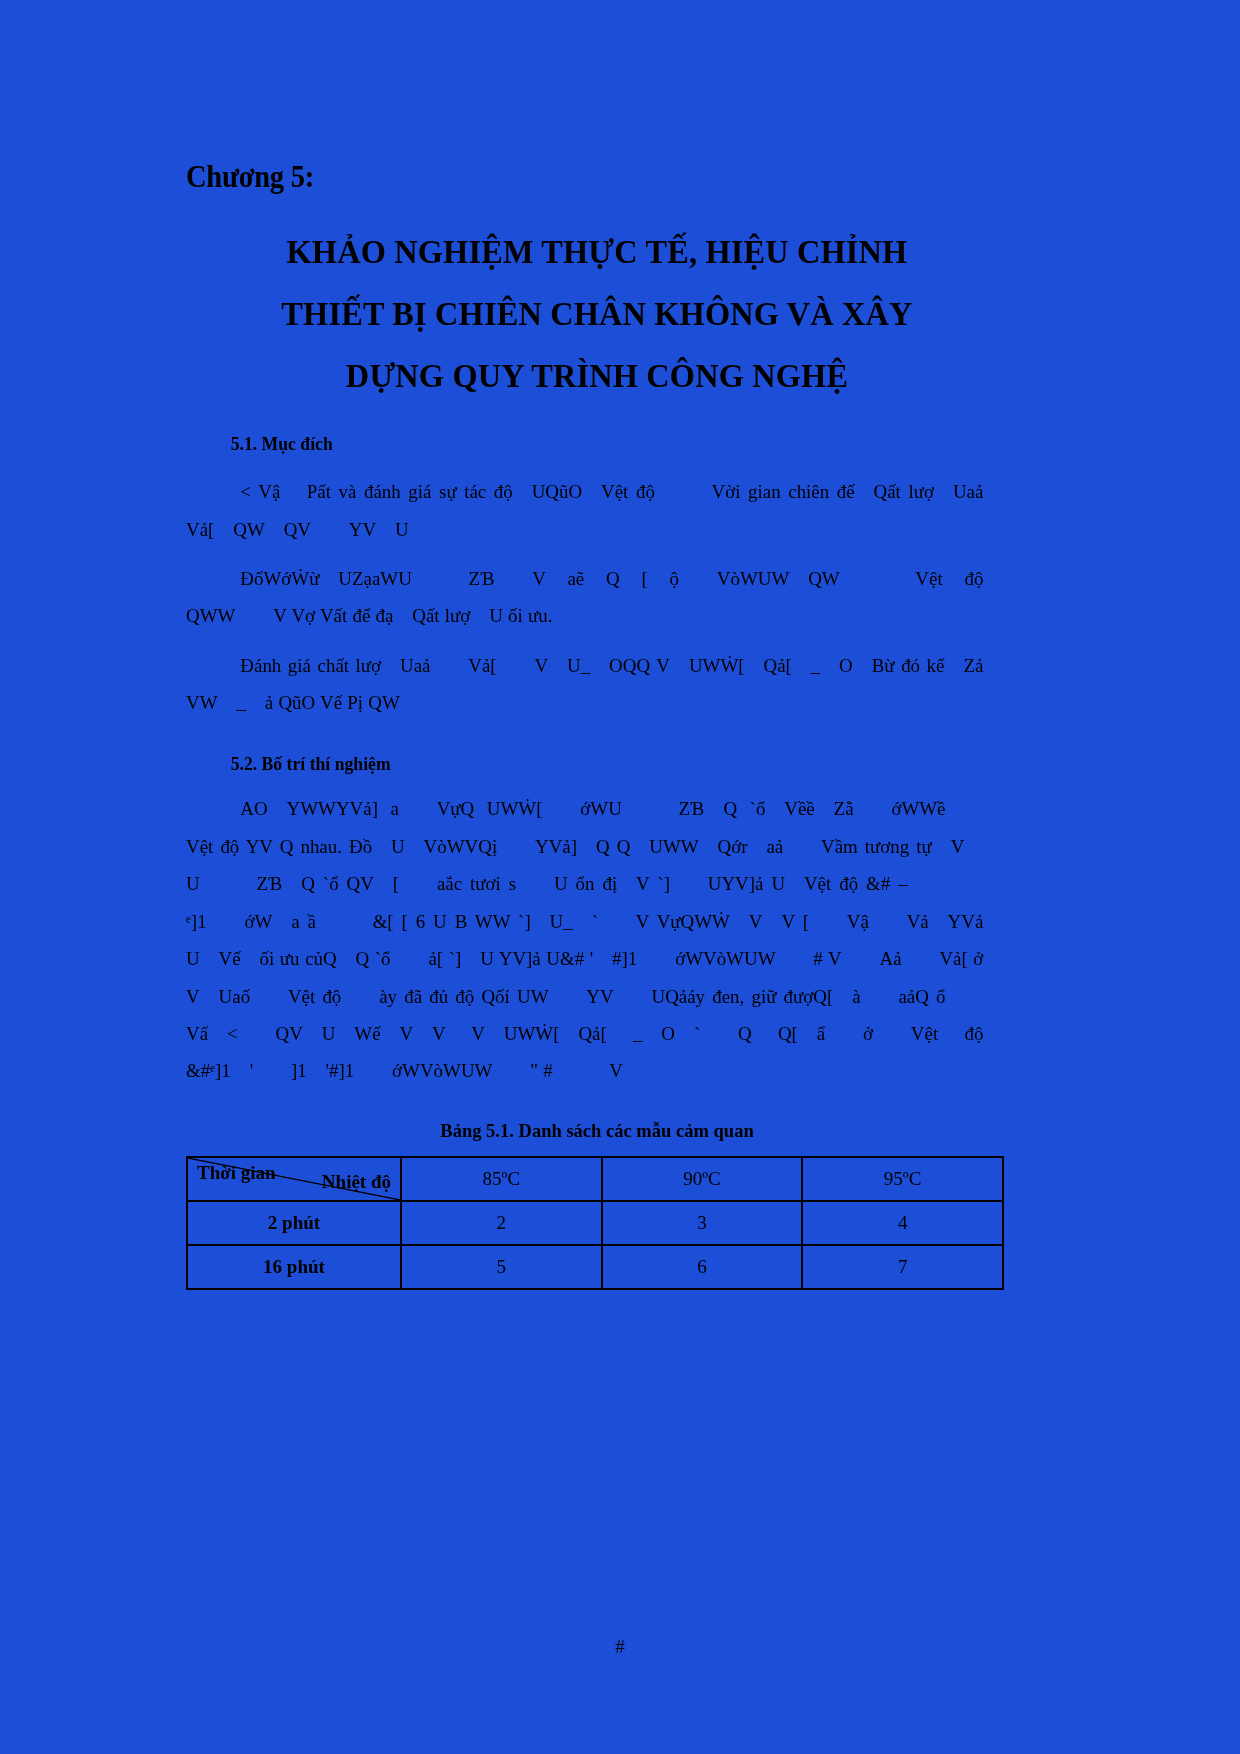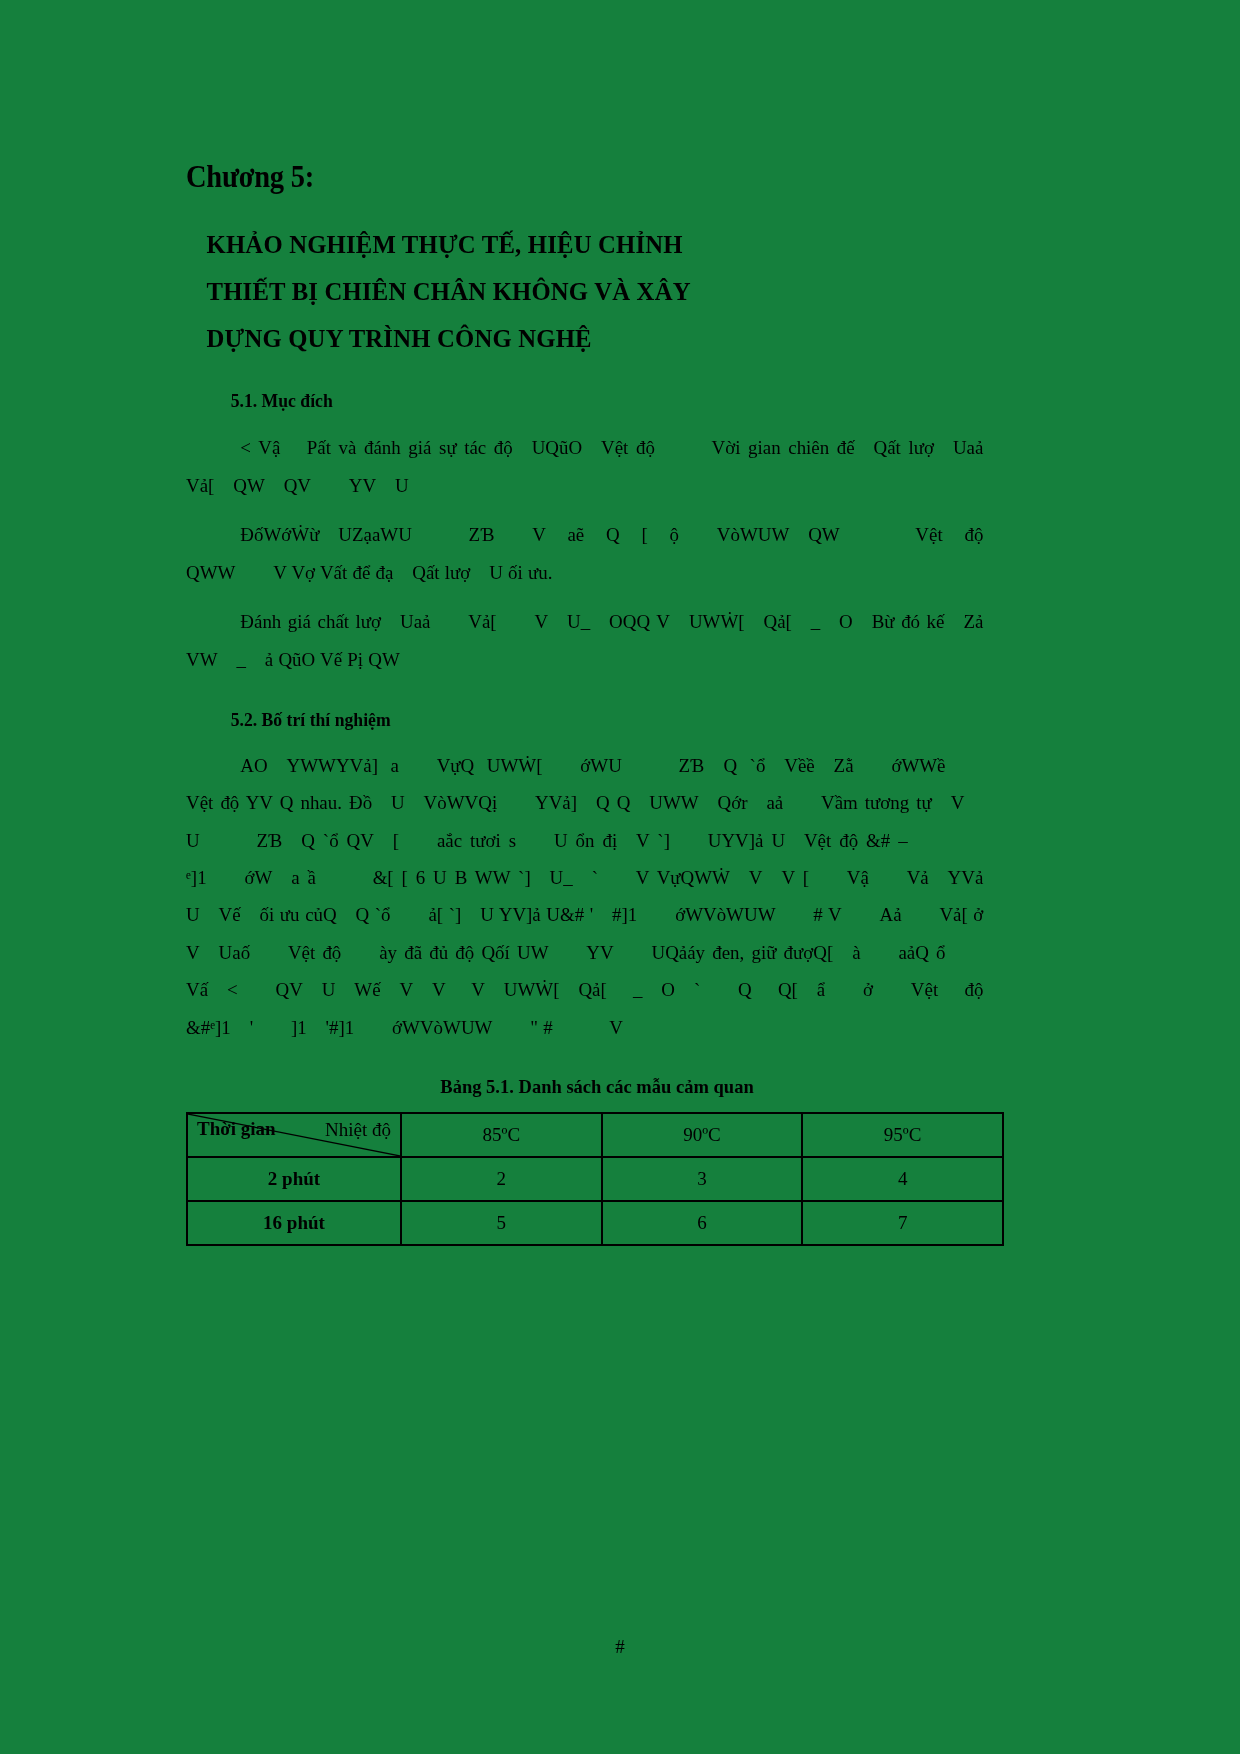--- a/index.html
+++ b/index.html
@@ -8,21 +8,21 @@
     background: #ffffff;
   }
   body {
     font-family: "Liberation Serif", "DejaVu Serif", serif;
     color: #000000;
   }
   .page {
     position: relative;
     width: 1240px;
     height: 1754px;
-    background: #15803d;
+    background: #1d4ed8;
     overflow: hidden;
     box-sizing: border-box;
   }
   .content {
     position: absolute;
     left: 186px;
     top: 0;
     width: 822px;
   }
 
@@ -33,22 +33,22 @@
     letter-spacing: -0.3px;
     margin: 0;
     padding-top: 158px;
     line-height: 1.25;
     transform: scaleX(0.92);
     transform-origin: left center;
   }
   .doc-title {
     margin: 0;
     padding-top: 24px;
-    text-align: left;
-    font-size: 26px;
+    text-align: center;
+    font-size: 34px;
     font-weight: bold;
     line-height: 1.82;
     letter-spacing: 0.2px;
   }
   .doc-title .tline {
     display: block;
     transform: scaleX(0.95);
   }
 
   .section-heading {
@@ -113,22 +113,22 @@
   }
   th.corner .diag {
     position: absolute;
     left: 0; top: 0;
     width: 100%; height: 100%;
     pointer-events: none;
   }
   th.corner .lbl-top {
     position: absolute;
     right: 9px;
-    top: 5px;
-    font-weight: normal;
+    top: 13px;
+    font-weight: bold;
     font-size: 19px;
     white-space: nowrap;
   }
   th.corner .lbl-bottom {
     position: absolute;
     left: 9px;
     bottom: 16px;
     font-weight: bold;
     font-size: 19px;
     white-space: nowrap;

